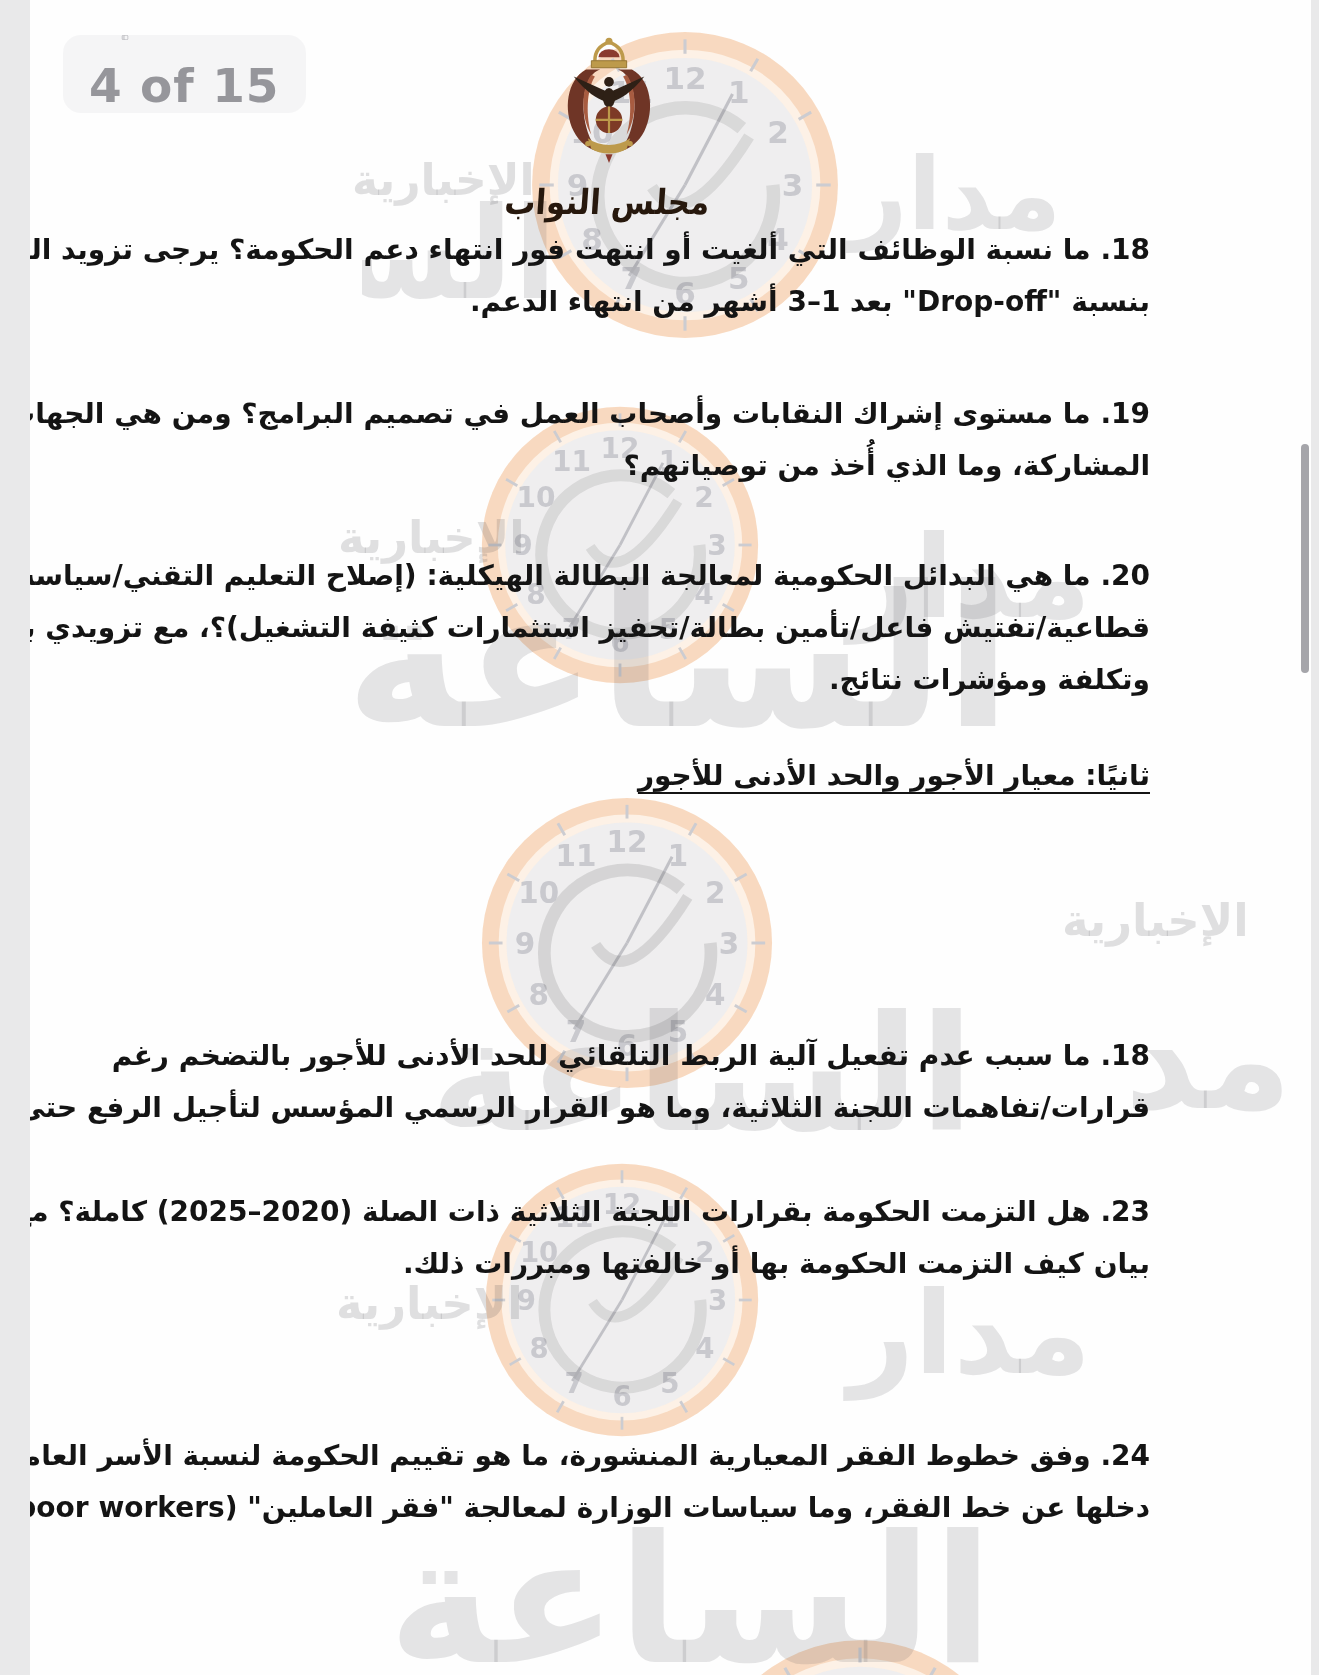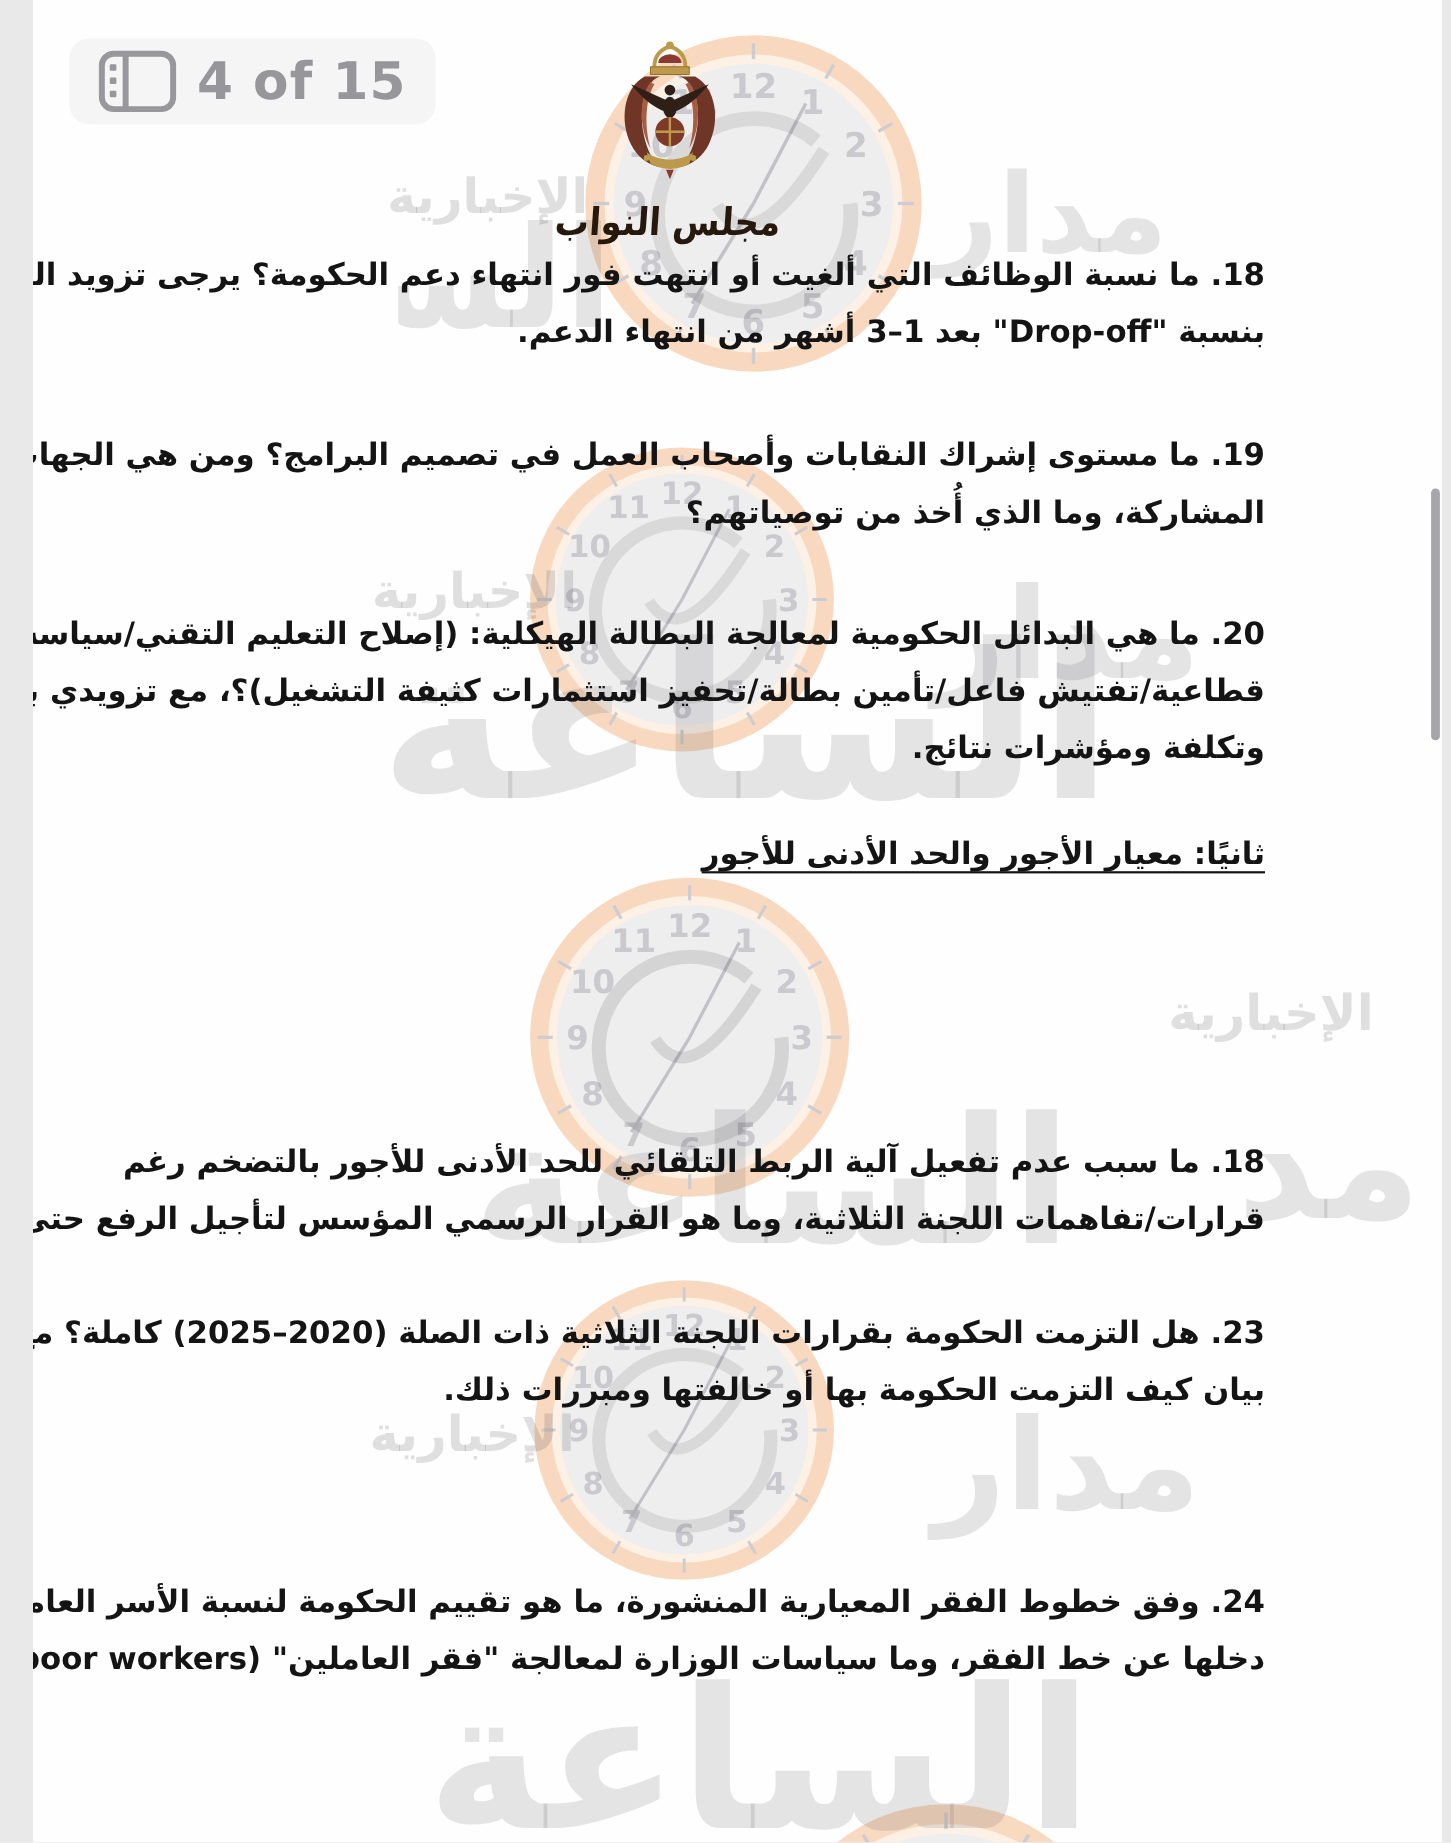--- a/index.html
+++ b/index.html
@@ -4,22 +4,22 @@
 <style>
   html,body{margin:0;padding:0;background:#e9e9ea;}
   .stage{position:relative;width:1319px;height:1675px;overflow:hidden;background:#e9e9ea;
          font-family:"DejaVu Sans",sans-serif;}
   .page{position:absolute;left:30px;top:0;right:8px;bottom:0;background:#fefefe;z-index:0;}
   .edge-strip-left{position:absolute;left:0;top:0;width:30px;height:100%;background:#e9e9ea;z-index:4;}
   .edge-strip-right{position:absolute;right:0;top:0;width:8px;height:100%;background:#e9e9ea;z-index:4;}
 
   
   .page-pill{position:absolute;left:63px;top:35px;height:78px;z-index:6;
-    display:flex;align-items:center;gap:18px;padding:0 26px;
-    background:rgba(244,244,246,.95);border-radius:18px;}
+    display:flex;gap:18px;padding:0 26px;
+    background:rgba(244,244,246,.95);border-radius:18px;flex-direction:column;}
   .page-pill svg{display:block;}
   .page-pill .label{font-size:47px;font-weight:600;color:#96969b;letter-spacing:1px;}
   .scroll-thumb{position:absolute;right:10px;top:444px;width:8px;height:229px;
     background:#a5a5aa;border-radius:4px;z-index:6;}
 
   
   .wm{position:absolute;z-index:1;pointer-events:none;}
   .wm-clock{opacity:.88;}
   .wm-word{color:rgba(70,70,78,.14);font-weight:700;white-space:nowrap;line-height:1;direction:rtl;}
   .wm-word.small{color:rgba(70,70,78,.17);}

